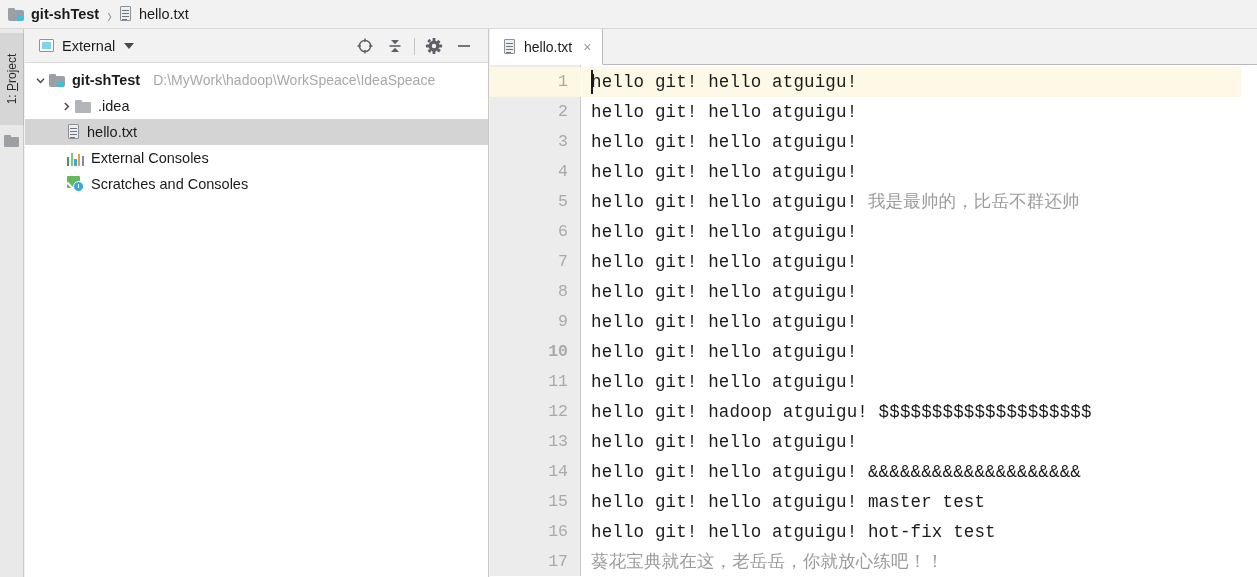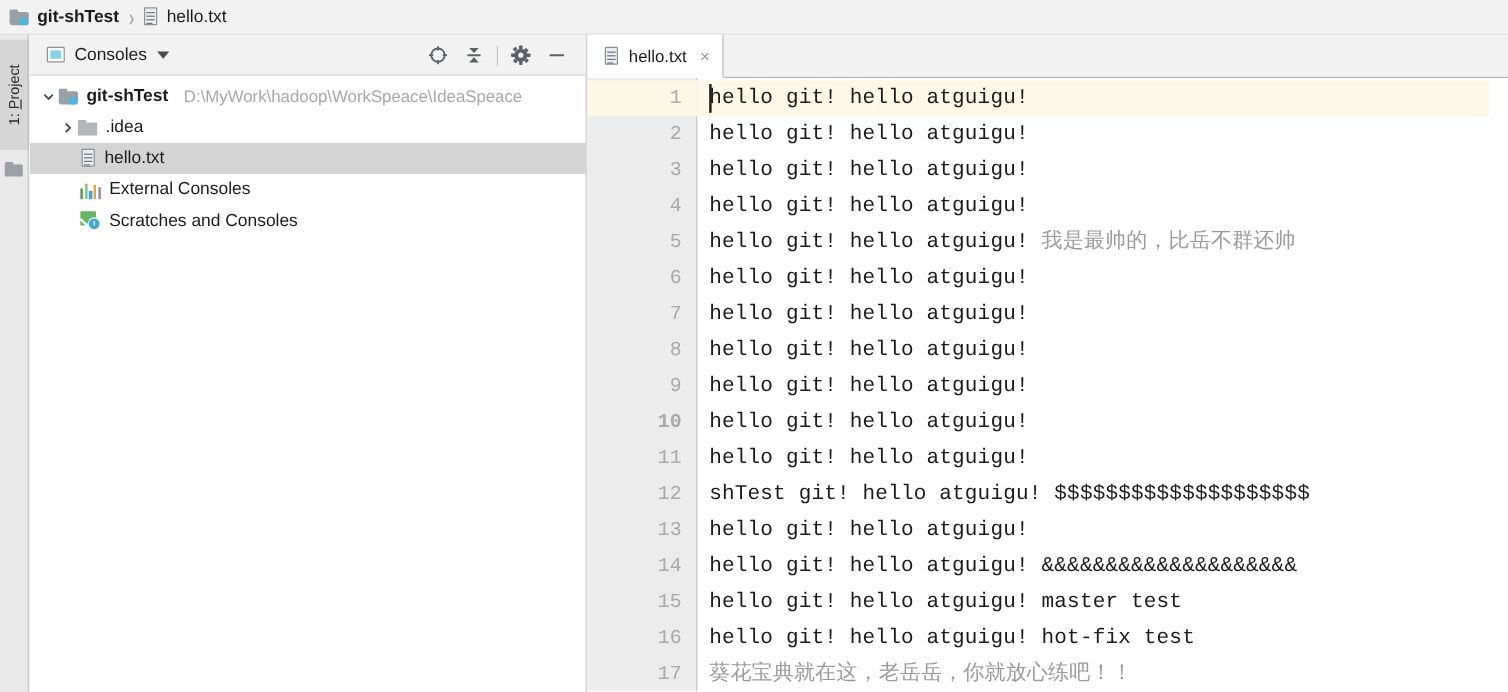--- a/index.html
+++ b/index.html
@@ -305,21 +305,21 @@
       <span class="ft"></span>
         <span class="ff"></span>
     </span>
   </div>
 
   <div class="project-panel">
 
     <div class="panel-header">
       <div class="panel-title-wrap">
         <span class="panel-win-icon"></span>
-        <span class="panel-title">Consoles</span>
+        <span class="panel-title">External</span>
         <span class="caret-down"></span>
       </div>
 
       <div class="panel-actions">
         <span class="act-btn">
           <svg width="18" height="18" viewBox="0 0 18 18">
             <circle cx="9" cy="9" r="5.6" fill="none" stroke="#5c6066" stroke-width="1.5"></circle>
             <line x1="9" y1="1.5" x2="9" y2="5" stroke="#5c6066" stroke-width="1.5"></line>
             <line x1="9" y1="13" x2="9" y2="16.5" stroke="#5c6066" stroke-width="1.5"></line>
             <line x1="1.5" y1="9" x2="5" y2="9" stroke="#5c6066" stroke-width="1.5"></line>
@@ -368,21 +368,21 @@
         </span>
         <span class="ic ic-folder">
           <span class="ft"></span>
             <span class="ff"></span>
             <span class="fb"></span>
         </span>
         <span class="node-label bold">git-shTest</span>
         <span class="node-path">D:\MyWork\hadoop\WorkSpeace\IdeaSpeace</span>
       </div>
 
-      <div class="tree-row" style="padding-left:22px">
+      <div class="tree-row" style="padding-left:32px">
         <span class="twisty">
           <svg width="11" height="11" viewBox="0 0 11 11">
               <polyline points="3.8,2 7.4,5.5 3.8,9" fill="none" stroke="#4a4a4a" stroke-width="1.5"></polyline>
             </svg>
         </span>
         <span class="ic ic-folder-plain">
           <span class="ft"></span>
             <span class="ff"></span>
         </span>
         <span class="node-label">.idea</span>
@@ -471,21 +471,21 @@
             <div class="code-line" style="top: 32px;"><span>hello git! hello atguigu!</span></div>
             <div class="code-line" style="top: 62px;"><span>hello git! hello atguigu!</span></div>
             <div class="code-line" style="top: 92px;"><span>hello git! hello atguigu!</span></div>
             <div class="code-line" style="top: 122px;"><span>hello git! hello atguigu! </span><span class="cjk">我是最帅的，比岳不群还帅</span></div>
             <div class="code-line" style="top: 152px;"><span>hello git! hello atguigu!</span></div>
             <div class="code-line" style="top: 182px;"><span>hello git! hello atguigu!</span></div>
             <div class="code-line" style="top: 212px;"><span>hello git! hello atguigu!</span></div>
             <div class="code-line" style="top: 242px;"><span>hello git! hello atguigu!</span></div>
             <div class="code-line" style="top: 272px;"><span>hello git! hello atguigu!</span></div>
             <div class="code-line" style="top: 302px;"><span>hello git! hello atguigu!</span></div>
-            <div class="code-line" style="top: 332px;"><span>shTest git! hello atguigu! $$$$$$$$$$$$$$$$$$$$</span></div>
+            <div class="code-line" style="top: 332px;"><span>hello git! hadoop atguigu! $$$$$$$$$$$$$$$$$$$$</span></div>
             <div class="code-line" style="top: 362px;"><span>hello git! hello atguigu!</span></div>
             <div class="code-line" style="top: 392px;"><span>hello git! hello atguigu! &amp;&amp;&amp;&amp;&amp;&amp;&amp;&amp;&amp;&amp;&amp;&amp;&amp;&amp;&amp;&amp;&amp;&amp;&amp;&amp;</span></div>
             <div class="code-line" style="top: 422px;"><span>hello git! hello atguigu! master test</span></div>
             <div class="code-line" style="top: 452px;"><span>hello git! hello atguigu! hot-fix test</span></div>
             <div class="code-line" style="top: 482px;"><span class="cjk">葵花宝典就在这，老岳岳，你就放心练吧！！</span></div>
           </div>
         <div class="caret" id="caret" style="top: 5px;"></div>
       </div>
     </div>
 

